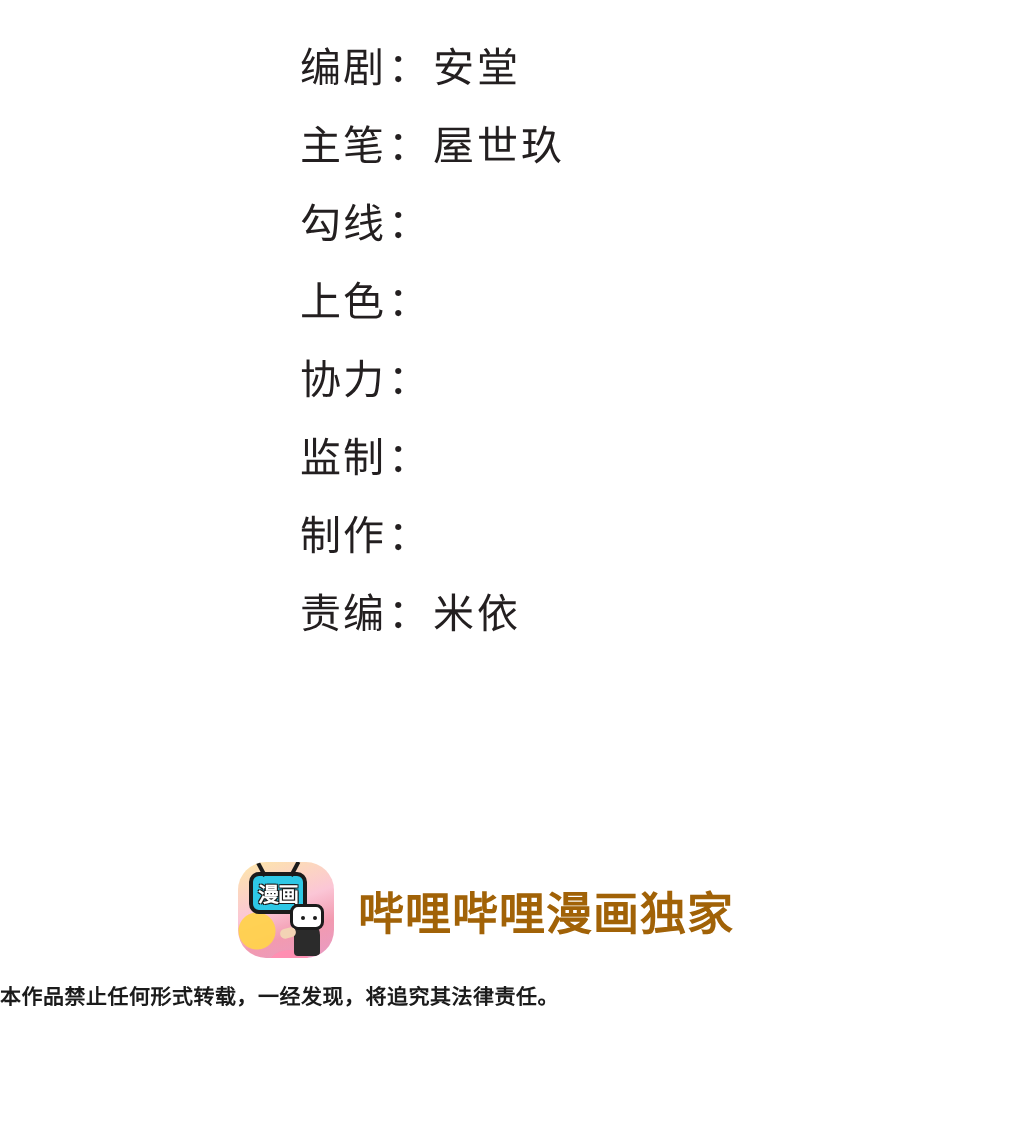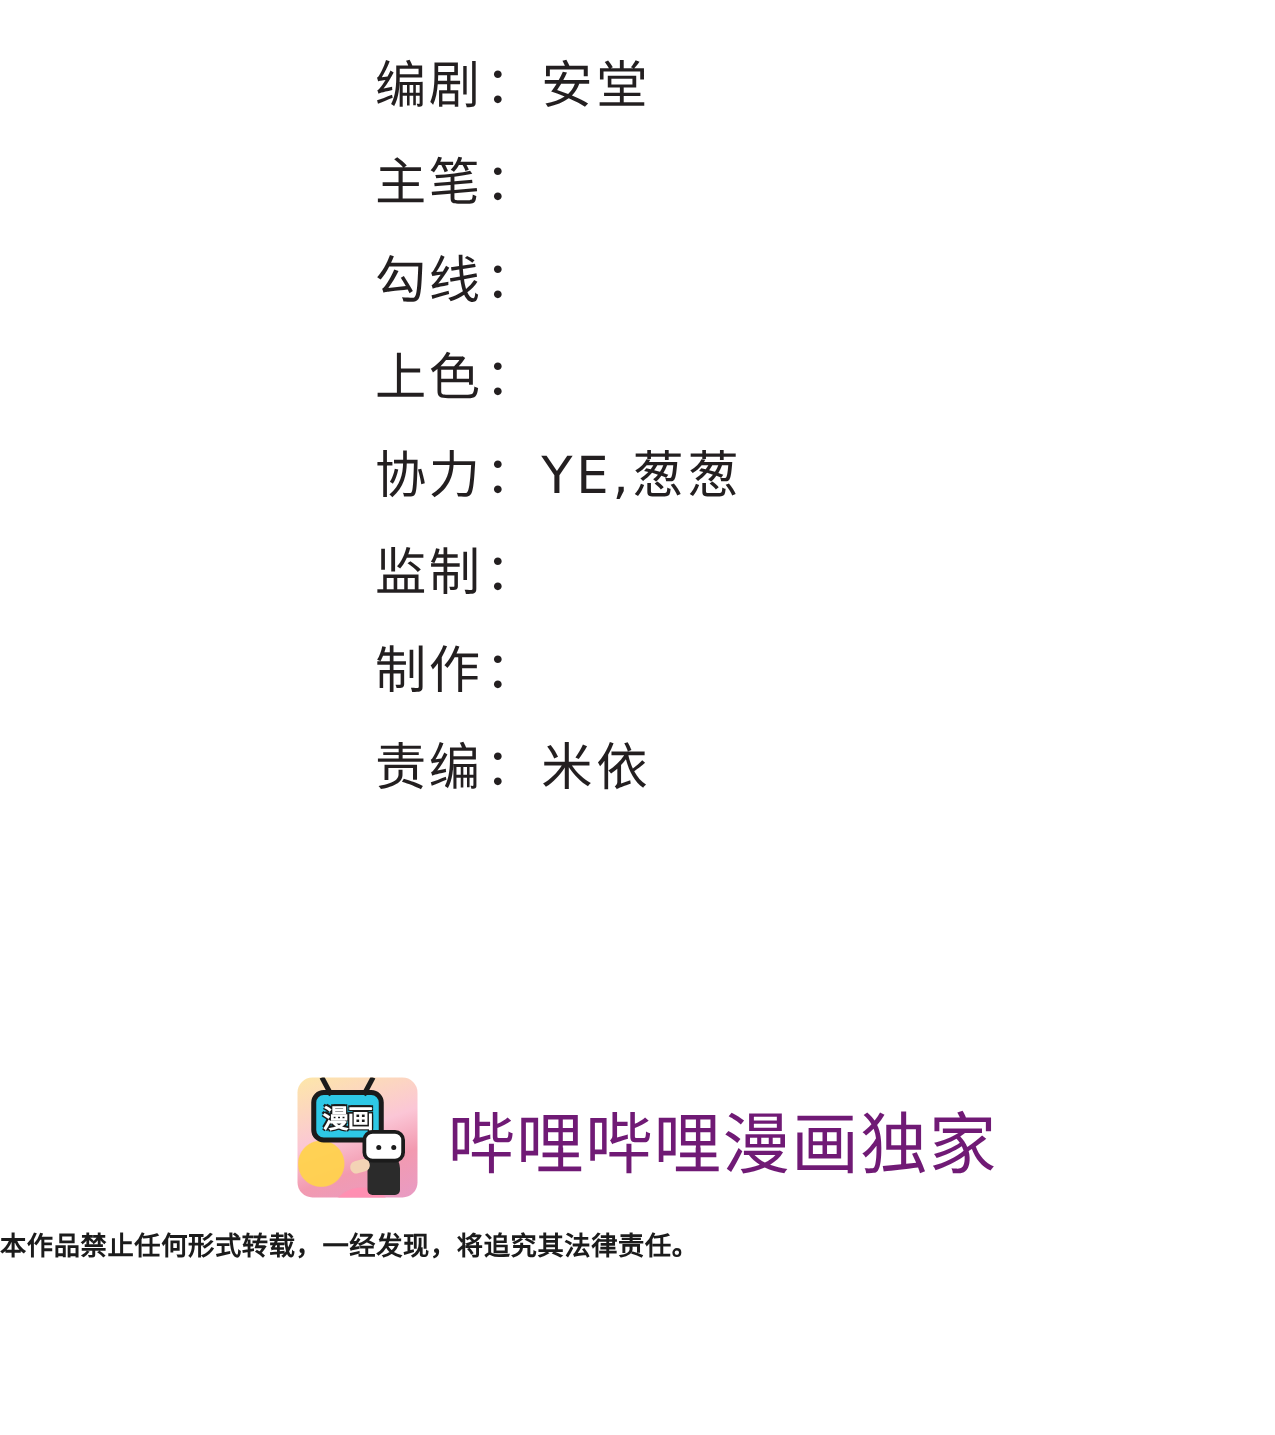--- a/index.html
+++ b/index.html
@@ -57,21 +57,21 @@
   .brand {
     position: absolute;
     left: 238px;
     top: 862px;
     display: flex;
     align-items: center;
   }
   .logo {
     width: 96px;
     height: 96px;
-    border-radius: 12px;
+    border-radius: 28px;
     position: relative;
     overflow: hidden;
     background: linear-gradient(160deg, #fde7a8 0%, #fbc6d6 45%, #f29ab0 70%, #e89bc4 100%);
     flex: 0 0 auto;
   }
   .logo .swirl {
     position: absolute;
     width: 130px;
     height: 130px;
     left: -20px;
@@ -159,24 +159,24 @@
     top: 24px;
     width: 16px;
     height: 10px;
     background: #f3d3b5;
     border-radius: 6px;
     transform: rotate(-15deg);
   }
 
   .brand-text {
     margin-left: 24px;
-    font-size: 54px;
-    font-weight: 400;
+    font-size: 46px;
+    font-weight: 700;
     letter-spacing: 1px;
-    color: #701a75;
+    color: #a16207;
     font-family: "DejaVu Sans", "Liberation Sans", sans-serif;
     white-space: nowrap;
   }
 
   
   .disclaimer {
     position: absolute;
     left: 0;
     right: 0;
     top: 980px;
@@ -195,33 +195,33 @@
 
   <div class="credits">
       <div class="credit-row">
         <span class="credit-role">编剧</span>
         <span class="credit-colon">：</span>
         <span class="credit-name">安堂</span>
       </div>
       <div class="credit-row">
         <span class="credit-role">主笔</span>
         <span class="credit-colon">：</span>
+        <span class="credit-name">屋世玖</span>
       </div>
       <div class="credit-row">
         <span class="credit-role">勾线</span>
         <span class="credit-colon">：</span>
       </div>
       <div class="credit-row">
         <span class="credit-role">上色</span>
         <span class="credit-colon">：</span>
       </div>
       <div class="credit-row">
         <span class="credit-role">协力</span>
         <span class="credit-colon">：</span>
-        <span class="credit-name">YE,葱葱</span>
       </div>
       <div class="credit-row">
         <span class="credit-role">监制</span>
         <span class="credit-colon">：</span>
       </div>
       <div class="credit-row">
         <span class="credit-role">制作</span>
         <span class="credit-colon">：</span>
       </div>
       <div class="credit-row">

